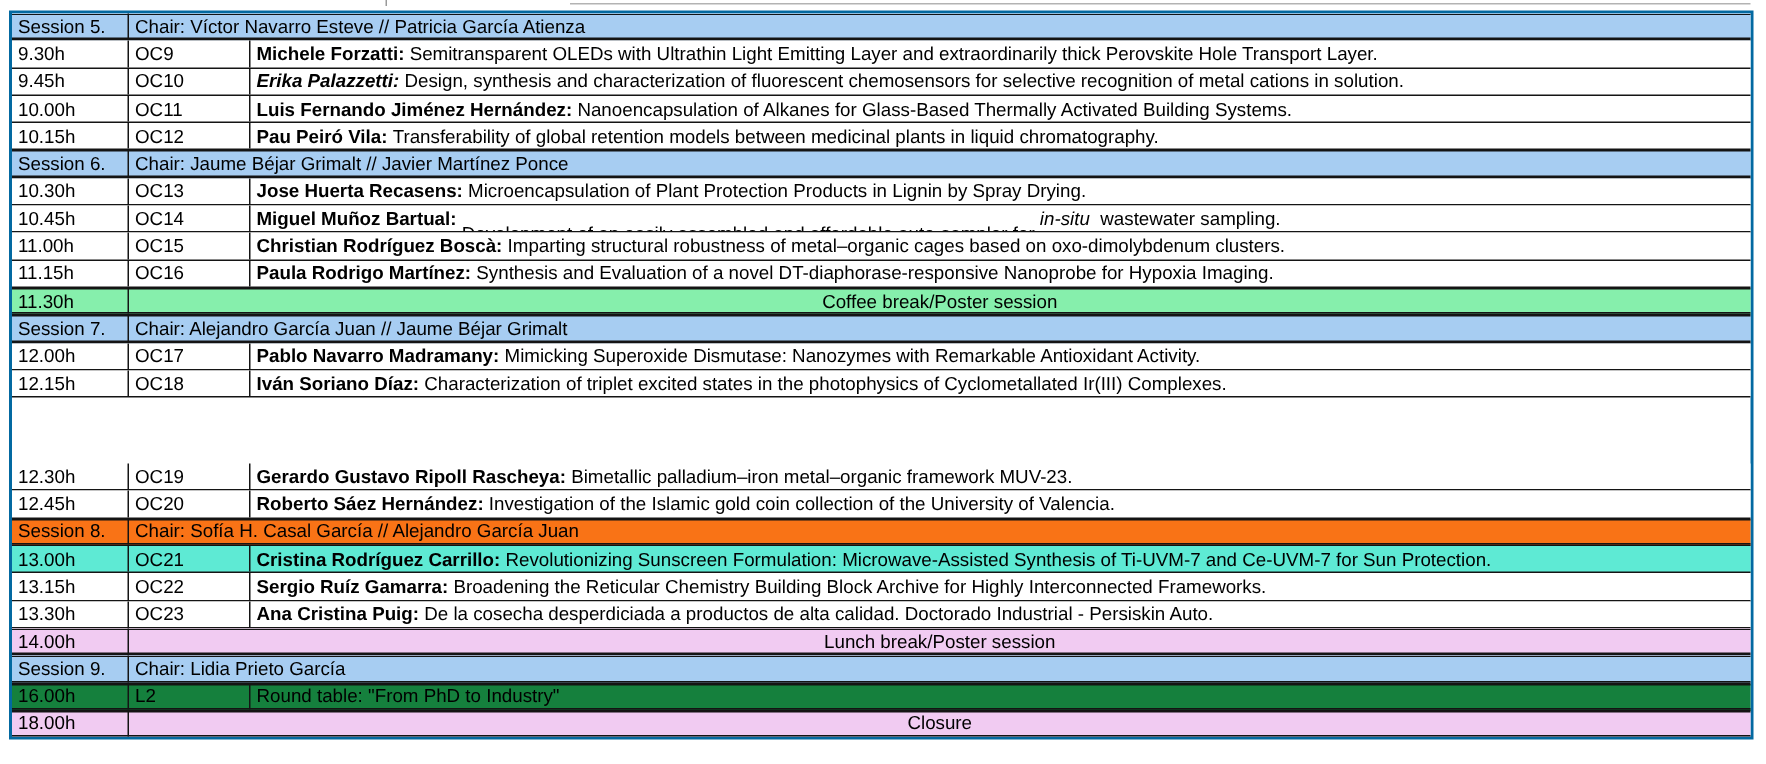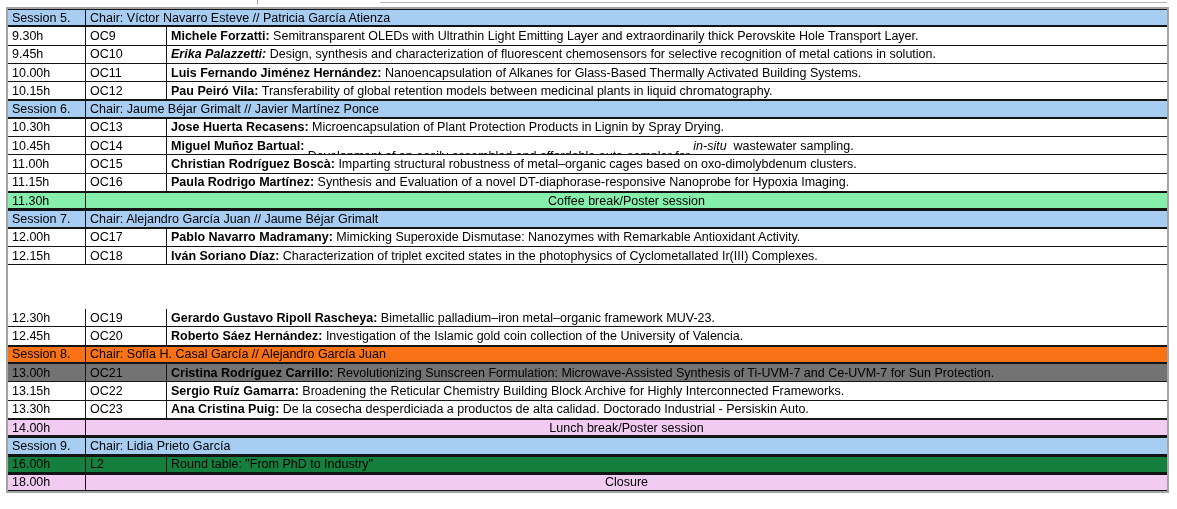--- a/index.html
+++ b/index.html
@@ -8,21 +8,21 @@
     font-family:"Liberation Sans","DejaVu Sans",sans-serif;
     -webkit-font-smoothing:antialiased;color:#000;
   }
   
   .top-remnant{position:absolute;background:#b3b3b3;}
   #remnant-line{left:380px;top:2px;width:787px;height:1px;}
   #remnant-tick{left:257px;top:0;width:1px;height:4px;background:#9a9a9a;}
 
   #schedule{
     position:absolute;left:6px;top:7px;width:1163px;height:486px;
-    border:2px solid #a3a3a3;box-sizing:border-box;
+    border:2px solid #0369a1;box-sizing:border-box;
     display:flex;flex-direction:column;background:#fff;
   }
   .row{flex:1 1 0;display:flex;border-bottom:1px solid #141414;box-sizing:border-box;min-height:0;}
   .row:last-child{border-bottom:none;}
   
   .row.session,.row.break,.row.special{box-shadow:inset 0 1px 0 #141414, inset 0 -1px 0 #141414;}
 
   .cell{
     display:flex;align-items:center;box-sizing:border-box;
     border-right:1px solid #141414;padding:0 4px;
@@ -117,21 +117,21 @@
     </div>
     <div class="row talk" style="background: rgb(255, 255, 255);">
       <div class="cell time">12.45h</div>
       <div class="cell code">OC20</div>
       <div class="cell title"><div class="speaker" style="display: inline;">Roberto Sáez Hernández: </div>Investigation of the Islamic gold coin collection of the University of Valencia.</div>
     </div>
     <div class="row session" style="background: #f97316;">
       <div class="cell time">Session 8.</div>
       <div class="cell merged">Chair: Sofía H. Casal García // Alejandro García Juan</div>
     </div>
-    <div class="row talk" style="background: #737373;">
+    <div class="row talk" style="background: #5eead4;">
       <div class="cell time">13.00h</div>
       <div class="cell code">OC21</div>
       <div class="cell title"><div class="speaker" style="display: inline;">Cristina Rodríguez Carrillo: </div>Revolutionizing Sunscreen Formulation: Microwave-Assisted Synthesis of Ti-UVM-7 and Ce-UVM-7 for Sun Protection.</div>
     </div>
     <div class="row talk" style="background: rgb(255, 255, 255);">
       <div class="cell time">13.15h</div>
       <div class="cell code">OC22</div>
       <div class="cell title"><div class="speaker" style="display: inline;">Sergio Ruíz Gamarra: </div>Broadening the Reticular Chemistry Building Block Archive for Highly Interconnected Frameworks.</div>
     </div>
     <div class="row talk" style="background: rgb(255, 255, 255);">

